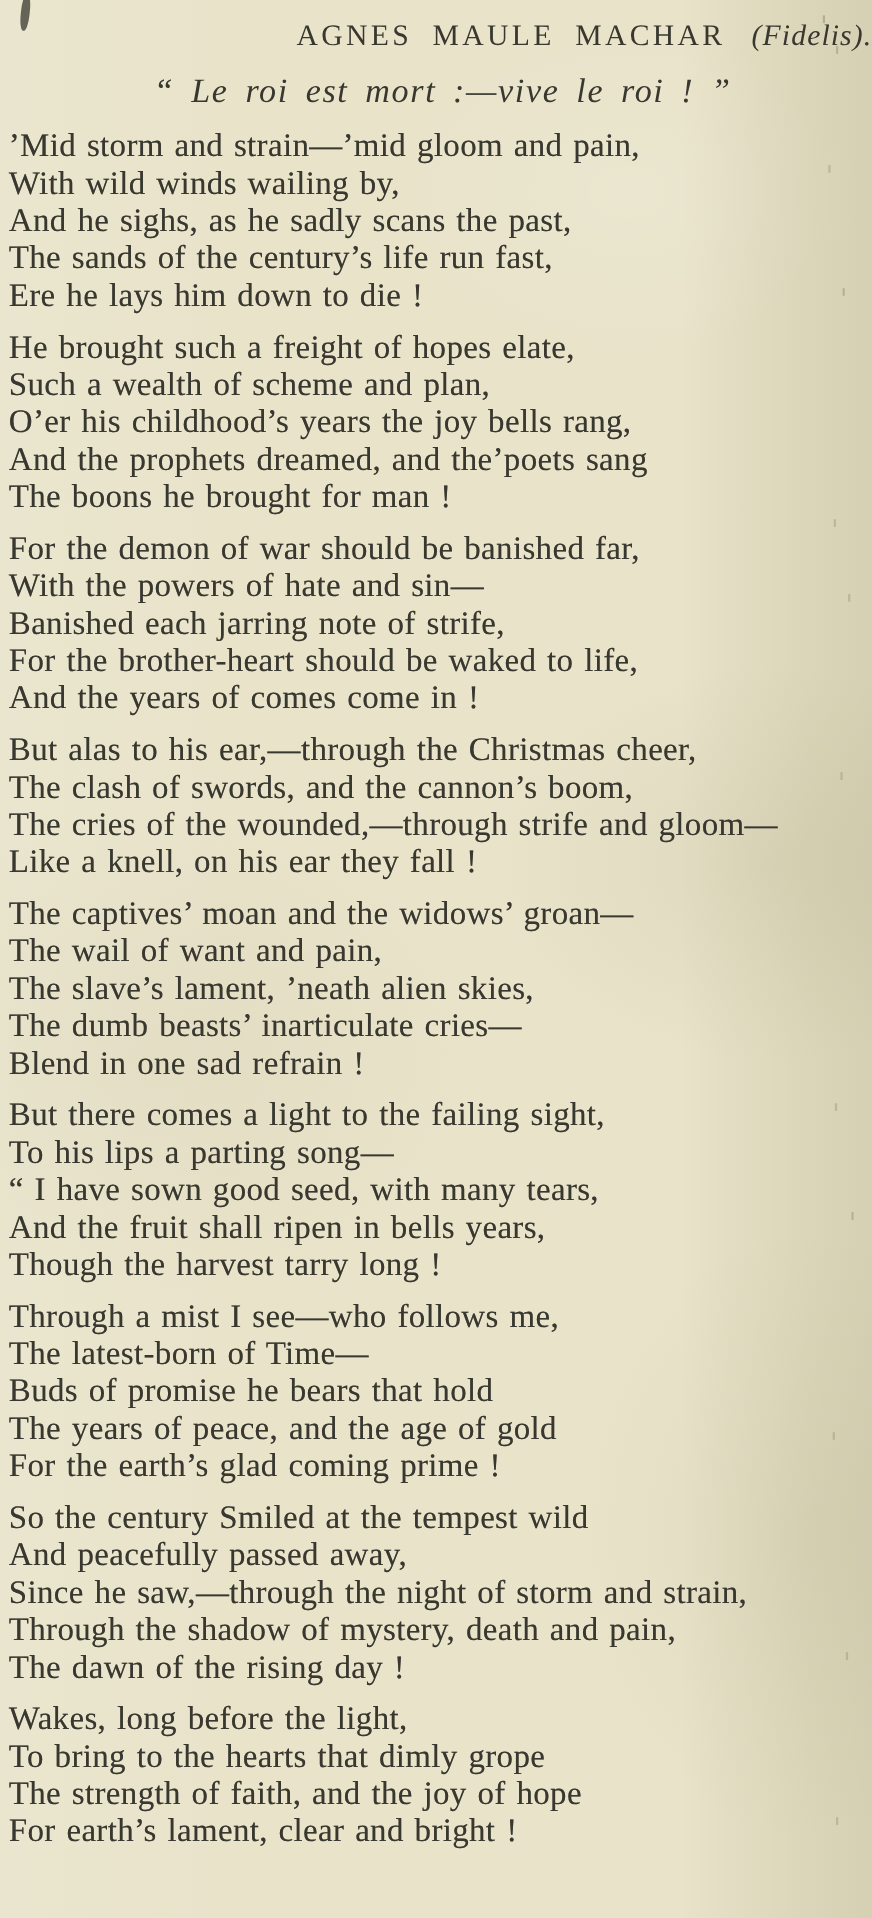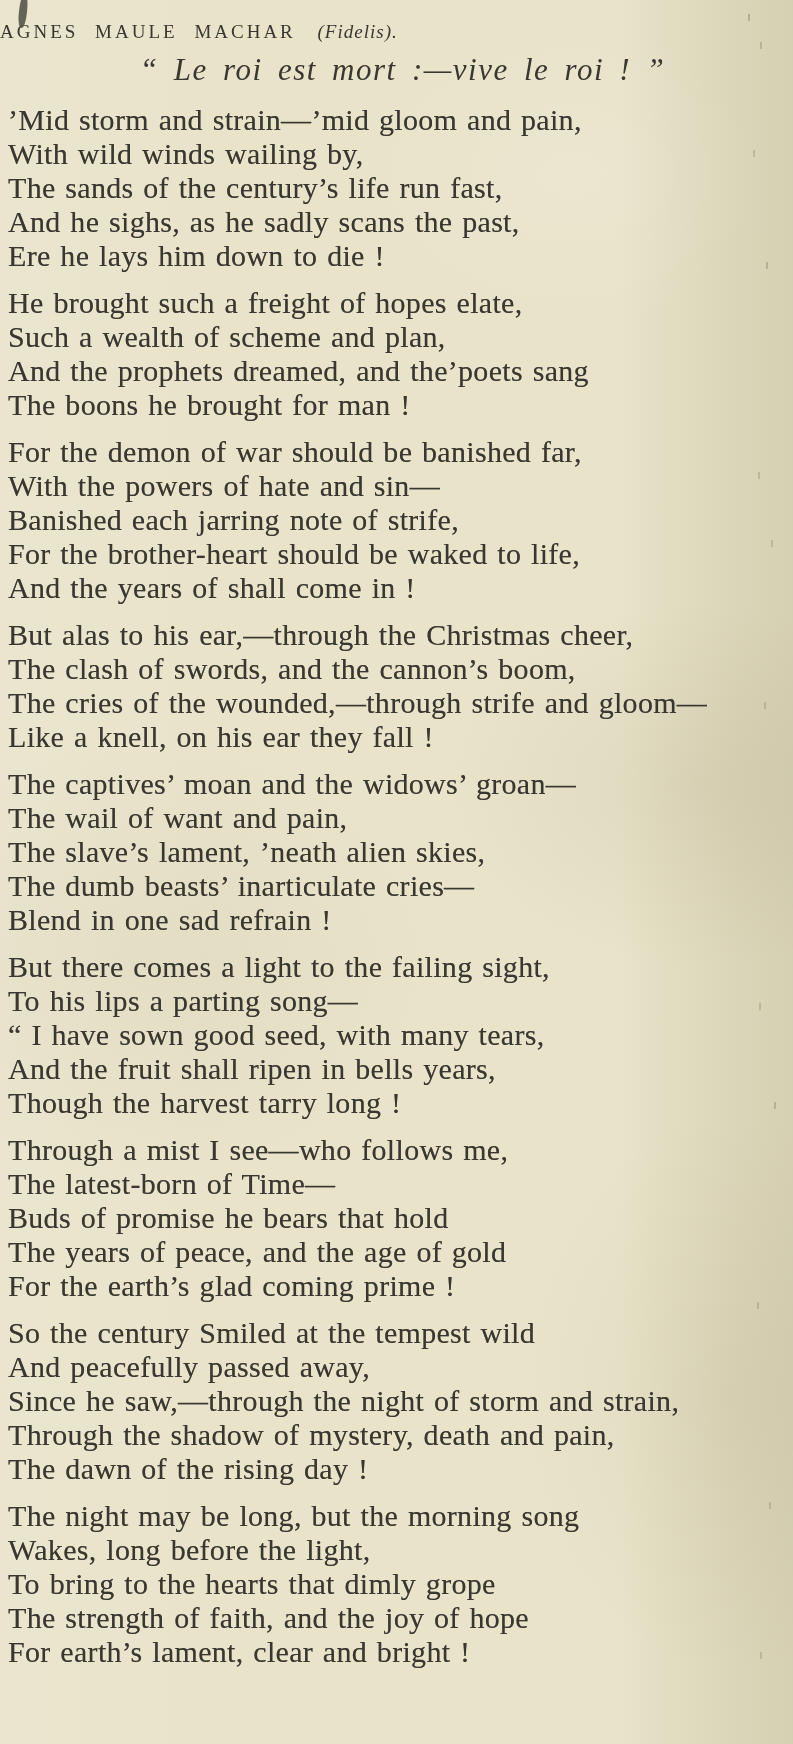--- a/index.html
+++ b/index.html
@@ -12,42 +12,42 @@
       radial-gradient(ellipse 320px 220px at 72% 10%, rgba(255,255,255,0.12), rgba(255,255,255,0) 70%),
       radial-gradient(ellipse 420px 320px at 18% 55%, rgba(112,102,62,0.05), rgba(0,0,0,0) 70%),
       radial-gradient(ellipse 360px 260px at 88% 45%, rgba(112,102,62,0.08), rgba(0,0,0,0) 70%),
       radial-gradient(ellipse 300px 400px at 92% 80%, rgba(112,102,62,0.06), rgba(0,0,0,0) 70%);
     font-family: "Liberation Serif", "DejaVu Serif", serif;
     color: var(--ink, #393830);
   }
   .page { padding-top: 16px; }
 
   .header {
-    text-align: left;
-    font-size: 19px;
+    text-align: right;
+    font-size: 27px;
     line-height: 32px;
     letter-spacing: 3px;
     word-spacing: 9px;
     white-space: nowrap;
   }
   .pseudonym {
     font-style: italic;
     letter-spacing: 1px;
     word-spacing: normal;
     margin-left: 5px;
   }
 
   .epigraph {
     text-align: center;
     font-style: italic;
     font-size: 31px;
     line-height: 38px;
     letter-spacing: 1.5px;
     word-spacing: 6px;
-    margin-top: 3px;
+    margin-top: 16px;
     white-space: nowrap;
     padding-left: 12px;
   }
 
   .poem { margin-top: 14px; }
   .stanza { margin-bottom: 13px; }
   .stanza:last-child { margin-bottom: 0; }
   .line {
     font-size: 30px;
     line-height: 34px;
@@ -96,38 +96,39 @@
     <span class="pseudonym">(Fidelis).</span>
   </div>
 
   <div class="epigraph">“ Le roi est mort :—vive le roi ! ”</div>
 
   <div class="poem">
 
     <div class="stanza">
       <div class="line">’Mid storm and strain—’mid gloom and pain,</div>
       <div class="line indent">With wild winds wailing by,</div>
+      <div class="line">And he sighs, as he sadly scans the past,</div>
       <div class="line">The sands of the century’s life run fast,</div>
-      <div class="line">And he sighs, as he sadly scans the past,</div>
       <div class="line indent">Ere he lays him down to die !</div>
     </div>
 
     <div class="stanza">
       <div class="line">He brought such a freight of hopes elate,</div>
       <div class="line indent">Such a wealth of scheme and plan,</div>
+      <div class="line">O’er his childhood’s years the joy bells rang,</div>
       <div class="line">And the prophets dreamed, and the’poets sang</div>
       <div class="line indent">The boons he brought for man !</div>
     </div>
 
     <div class="stanza">
       <div class="line">For the demon of war should be banished far,</div>
       <div class="line indent">With the powers of hate and sin—</div>
       <div class="line">Banished each jarring note of strife,</div>
       <div class="line">For the brother-heart should be waked to life,</div>
-      <div class="line indent">And the years of shall come in !</div>
+      <div class="line indent">And the years of comes come in !</div>
     </div>
 
     <div class="stanza">
       <div class="line">But alas to his ear,—through the Christmas cheer,</div>
       <div class="line">The clash of swords, and the cannon’s boom,</div>
       <div class="line">The cries of the wounded,—through strife and gloom—</div>
       <div class="line indent">Like a knell, on his ear they fall !</div>
     </div>
 
     <div class="stanza">
@@ -156,21 +157,20 @@
 
     <div class="stanza">
       <div class="line">So the century Smiled at the tempest wild</div>
       <div class="line indent">And peacefully passed away,</div>
       <div class="line">Since he saw,—through the night of storm and strain,</div>
       <div class="line">Through the shadow of mystery, death and pain,</div>
       <div class="line indent">The dawn of the rising day !</div>
     </div>
 
     <div class="stanza">
-      <div class="line">The night may be long, but the morning song</div>
       <div class="line indent">Wakes, long before the light,</div>
       <div class="line">To bring to the hearts that dimly grope</div>
       <div class="line">The strength of faith, and the joy of hope</div>
       <div class="line indent">For earth’s lament, clear and bright !</div>
     </div>
 
   </div>
 
   <div class="ink-mark-topleft"></div>
   <div class="paper-specks"></div>

